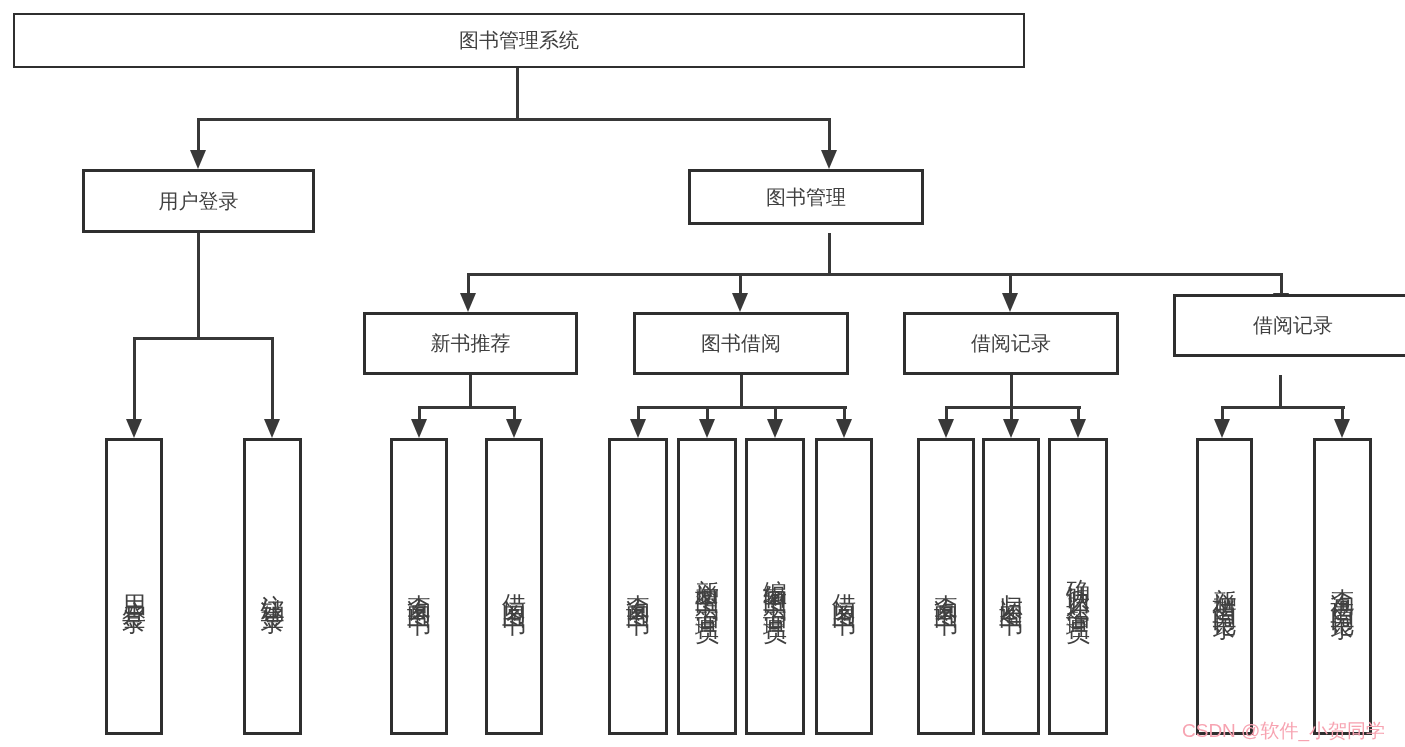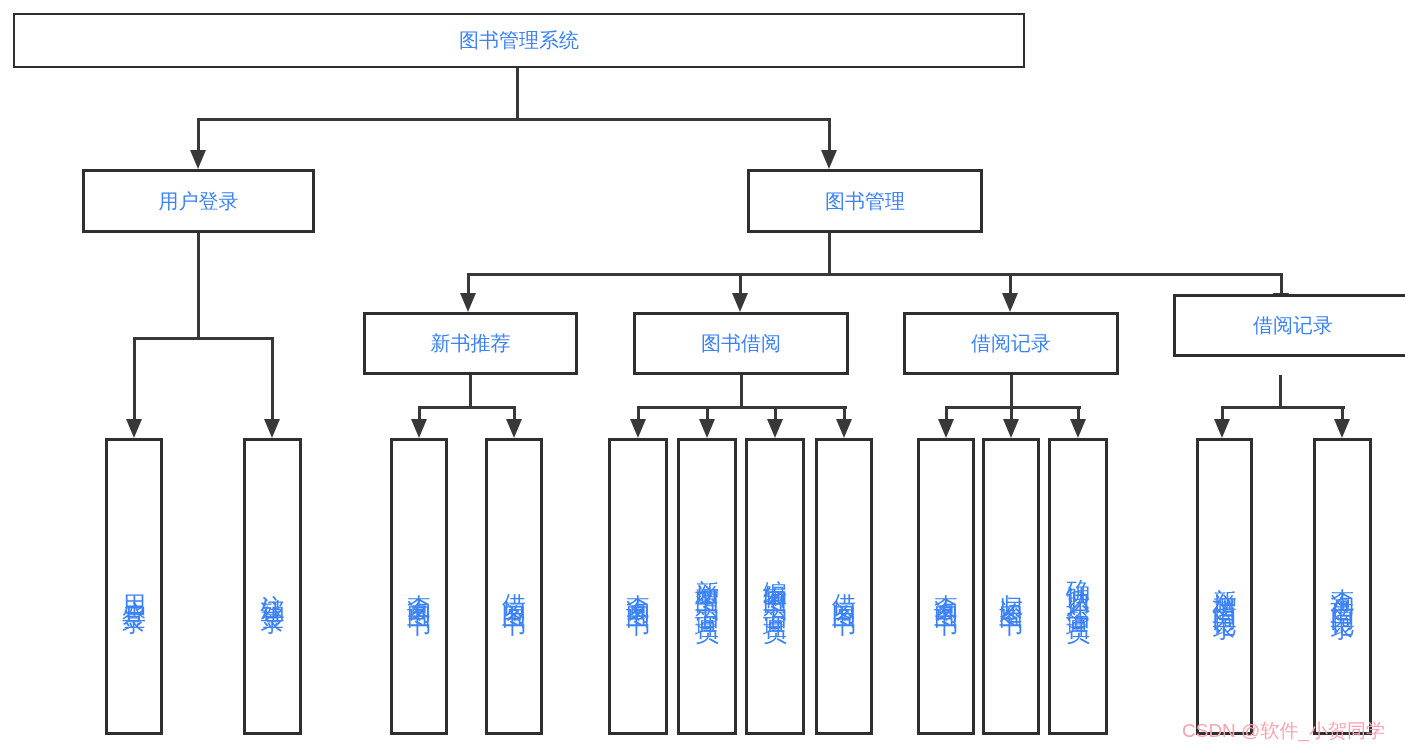--- a/index.html
+++ b/index.html
@@ -24,21 +24,21 @@
     border-top: 19px solid #383838;
   }
   .box {
     position: absolute;
     box-sizing: border-box;
     background: #ffffff;
     border: 3px solid #2f2f2f;
     display: flex;
     align-items: center;
     justify-content: center;
-    color: #3b82f6;
+    color: #404040;
     text-align: center;
   }
   .h-box span {
     font-size: 20px;
     white-space: nowrap;
   }
   .v-box span {
     writing-mode: vertical-rl;
     text-orientation: mixed;
     font-size: 24px;
@@ -120,21 +120,21 @@
   <div class="arrow" style="left:1214px;top:419px"></div>
   <div class="arrow" style="left:1334px;top:419px"></div>
 
   <div class="box h-box" style="left:13px;top:13px;width:1012px;height:55px;border-width:2px">
     <span>图书管理系统</span>
   </div>
 
   <div class="box h-box" style="left:82px;top:169px;width:233px;height:64px">
     <span>用户登录</span>
   </div>
-  <div class="box h-box" style="left:747px;top:169px;width:236px;height:64px">
+  <div class="box h-box" style="left:688px;top:169px;width:236px;height:56px">
     <span>图书管理</span>
   </div>
 
   <div class="box h-box" style="left:633px;top:312px;width:216px;height:63px">
     <span>图书借阅</span>
   </div>
   <div class="box h-box" style="left:363px;top:312px;width:215px;height:63px">
     <span>新书推荐</span>
   </div>
   <div class="box h-box" style="left:903px;top:312px;width:216px;height:63px">

